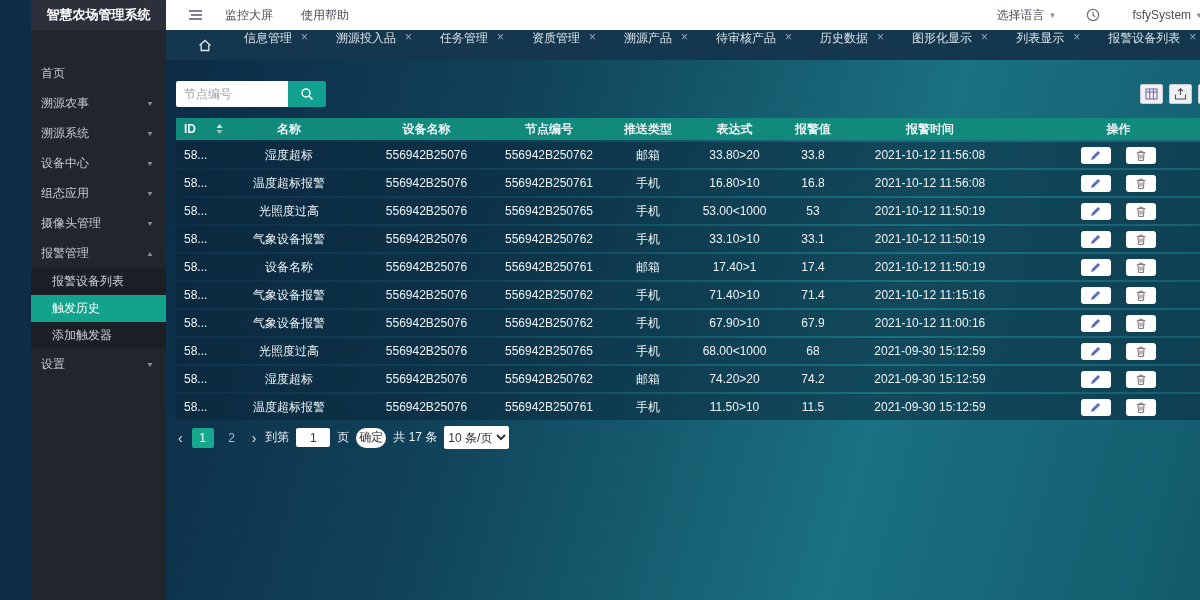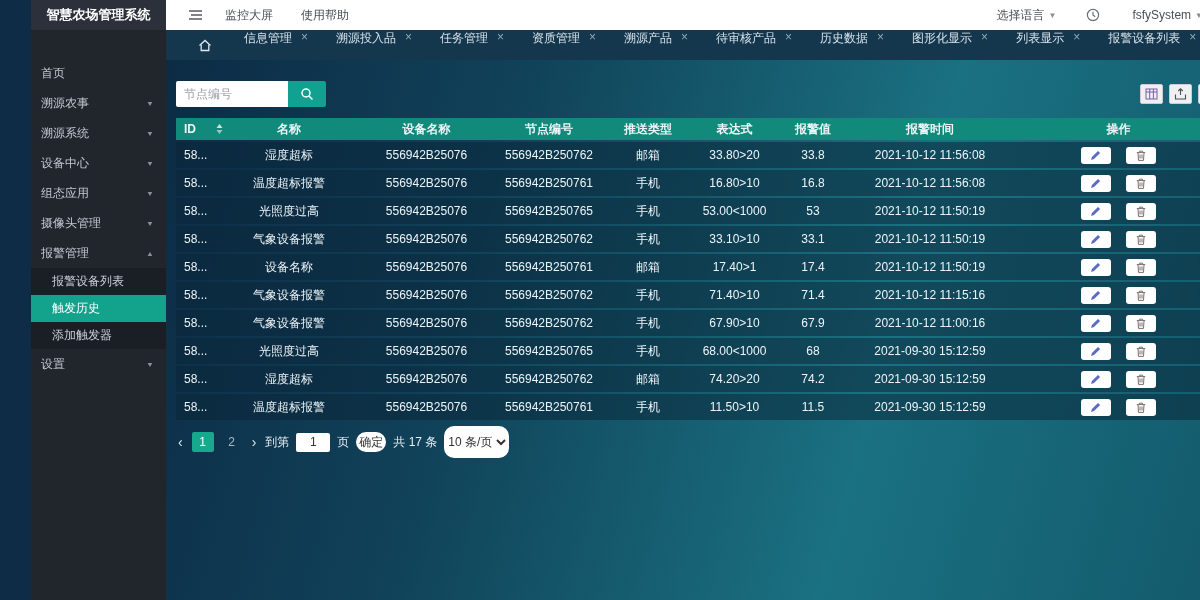--- a/index.html
+++ b/index.html
@@ -54,21 +54,21 @@
   th:first-child, td:first-child { text-align:left; padding-left:8px; }
   .th-flex { display:inline-flex; align-items:center; gap:20px; }
   .op-btn { width:30px; height:17px; background:#fff; border:none; border-radius:3px; display:inline-flex; align-items:center; justify-content:center; margin:0 6px; cursor:pointer; padding:0; }
 
   .pagination { margin-top:4px; display:flex; align-items:center; gap:7px; color:#e8eef4; }
   .page-arrow { background:none; border:none; color:#dfe8ee; font-size:14px; cursor:pointer; padding:0 2px; line-height:1; }
   .page-num { min-width:22px; height:20px; border:none; background:transparent; color:rgba(230,240,245,.7); display:flex; align-items:center; justify-content:center; border-radius:2px; cursor:pointer; font-size:12px; }
   .page-num.active { background:#17a98e; color:#fff; }
   .goto-input { width:34px; height:19px; border:none; text-align:center; font-size:12px; border-radius:2px; outline:none; color:#333; }
   .confirm-btn { height:20px; padding:0 3px; background:#fff; border:none; border-radius:10px; font-size:12px; color:#333; cursor:pointer; }
-  .size-select { height:32px; font-size:12px; border:none; border-radius:10px; background:#fff; color:#333; outline:none; }
+  .size-select { height:23px; font-size:12px; border:none; border-radius:2px; background:#fff; color:#333; outline:none; }
 
   .float-btns { position:absolute; right:2px; top:184px; display:flex; flex-direction:column; gap:7px; }
   .float-btn { width:26px; height:26px; border-radius:50%; background:#2c4356; border:1px solid rgba(255,255,255,.75); box-shadow:0 1px 4px rgba(0,0,0,.4); display:flex; align-items:center; justify-content:center; cursor:pointer; padding:0; }
 </style>
 </head>
 <body>
 
 <div class="app">
 
   <aside class="sidebar">

